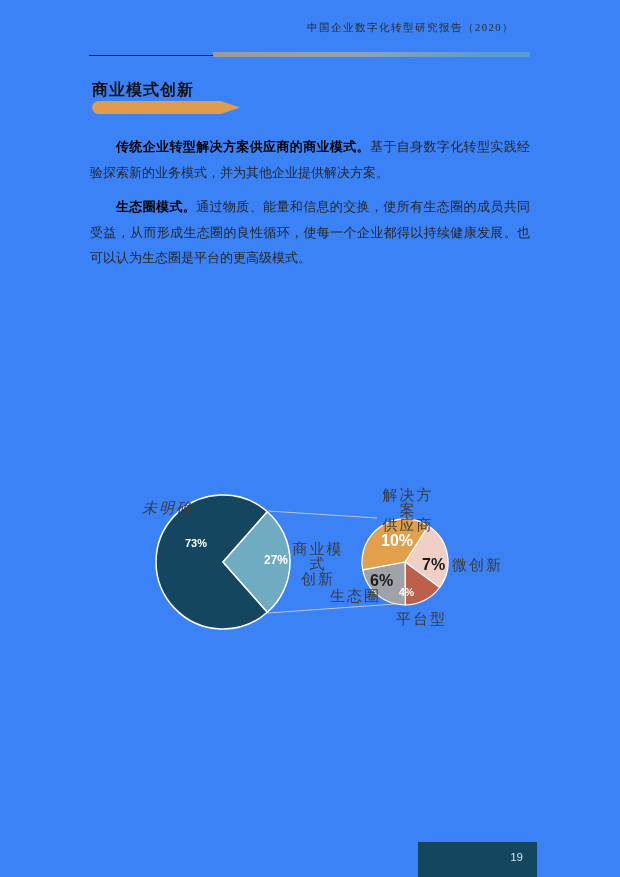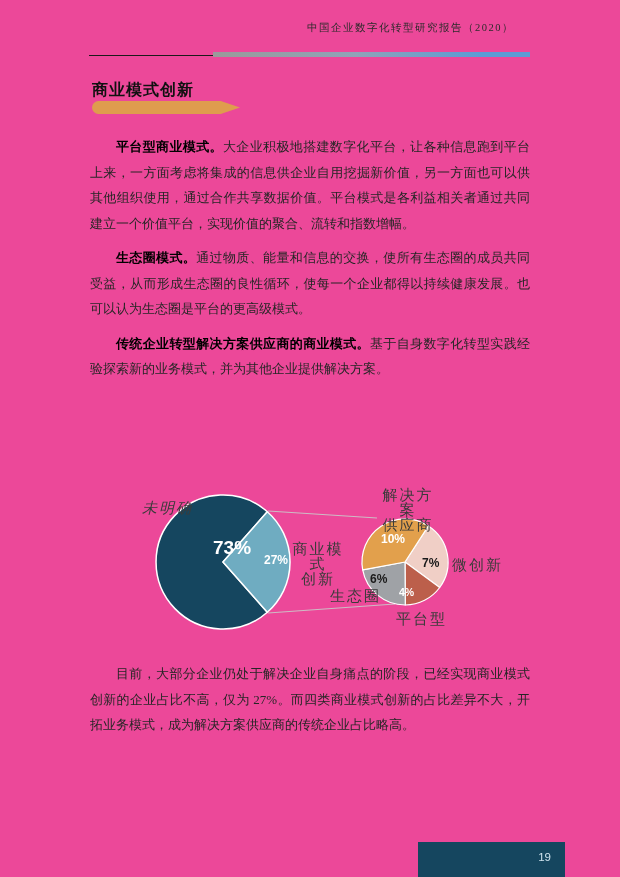--- a/index.html
+++ b/index.html
@@ -1,17 +1,17 @@
 <!DOCTYPE html>
 <html><head>
 <meta charset="utf-8">
 <style>
   html,body{margin:0;padding:0;background:#ffffff;}
   .page{
-    position:relative; width:620px; height:877px; background:#ec4899; overflow:hidden;
+    position:relative; width:620px; height:877px; background:#3b82f6; overflow:hidden;
     font-family:"Liberation Serif","DejaVu Serif",serif; color:#262626;
   }
   
   .header-title{
     position:absolute; top:21px; right:106px;
     font-size:10.5px; letter-spacing:1.5px; color:#2b2b2b;
   }
   .rule-black{position:absolute; left:89px; top:55px; width:124px; height:1px; background:#1a1a1a;}
   .rule-gradient{
     position:absolute; left:213px; top:52px; width:317px; height:5px;
@@ -44,54 +44,52 @@
   
   .chart{position:absolute; left:90px; top:480px; width:440px; height:190px;
     font-family:"Liberation Sans","DejaVu Sans",sans-serif;}
   .chart svg{position:absolute; left:0; top:0;}
   .chart-label{
     position:absolute; font-size:15px; color:#3b3b3b; letter-spacing:2px;
     white-space:pre-line; line-height:15px;
   }
   .chart-label.center{text-align:center;}
   .pct{
-    position:absolute; font-weight:bold; font-size:12px; color:#1a1a1a; letter-spacing:0;
+    position:absolute; font-weight:bold; font-size:16px; color:#1a1a1a; letter-spacing:0;
     font-family:"Liberation Sans","DejaVu Sans",sans-serif;
   }
   .pct.light{color:#ffffff;}
-  .pct.big{font-size:19px;margin-left:28px;}
+  .pct.big{font-size:11px;}
   .pct.mid{font-size:12px;}
   .pct.small{font-size:10.5px;}
   
   .footer-band{
     position:absolute; left:418px; top:842px; width:119px; height:35px;
     background:#15465F;
-    padding-left:28px;
   }
   .footer-band span{
     position:absolute; right:14px; top:9px; font-size:11.5px; color:#CFE3EE;
     font-family:"Liberation Sans","DejaVu Sans",sans-serif;
   }
 </style>
 </head>
 <body>
 
 <div class="page">
 
   <div class="header-title">中国企业数字化转型研究报告（2020）</div>
   <div class="rule-black"></div>
   <div class="rule-gradient"></div>
 
   <h1 class="section-title">商业模式创新</h1>
   <div class="title-arrow"></div>
 
   <div class="body-text">
-    <p><b class="lead">平台型商业模式。</b><span>大企业积极地搭建数字化平台，让各种信息跑到平台上来，一方面考虑将集成的信息供企业自用挖掘新价值，另一方面也可以供其他组织使用，通过合作共享数据价值。平台模式是各利益相关者通过共同建立一个价值平台，实现价值的聚合、流转和指数增幅。</span></p>
+    <p><b class="lead">传统企业转型解决方案供应商的商业模式。</b><span>基于自身数字化转型实践经验探索新的业务模式，并为其他企业提供解决方案。</span></p>
     <p><b class="lead">生态圈模式。</b><span>通过物质、能量和信息的交换，使所有生态圈的成员共同受益，从而形成生态圈的良性循环，使每一个企业都得以持续健康发展。也可以认为生态圈是平台的更高级模式。</span></p>
-    <p><b class="lead">传统企业转型解决方案供应商的商业模式。</b><span>基于自身数字化转型实践经验探索新的业务模式，并为其他企业提供解决方案。</span></p>
   </div>
 
   <div class="chart">
     <svg width="440" height="190" viewBox="0 0 440 190">
 
       <line x1="178" y1="31" x2="287" y2="38" stroke="#c9c9c9" stroke-width="0.9"></line>
       <line x1="178" y1="133" x2="305" y2="124" stroke="#c9c9c9" stroke-width="0.9"></line>
 
       <path d="M133,82 L177.3,132.3 A67,67 0 1 1 177.3,31.7 Z" stroke="#ffffff" stroke-width="1.5" stroke-linejoin="round" fill="#15465F"></path>
       <path d="M133,82 L177.3,31.7 A67,67 0 0 1 177.3,132.3 Z" stroke="#ffffff" stroke-width="1.5" stroke-linejoin="round" fill="#6FACC1"></path>
@@ -112,19 +110,18 @@
 供应商</div>
     <div class="pct light" style="left:291px; top:52px;">10%</div>
     <div class="pct" style="left:332px; top:76px;">7%</div>
     <div class="pct" style="left:280px; top:92px;">6%</div>
     <div class="pct light small" style="left:309px; top:106px;">4%</div>
     <div class="chart-label" style="left:362px; top:77px;">微创新</div>
     <div class="chart-label" style="left:240px; top:108px;text-align:right;">生态圈</div>
     <div class="chart-label" style="left:306px; top:131px;text-align:right;">平台型</div>
   </div>
 
-  <p class="conclusion">目前，大部分企业仍处于解决企业自身痛点的阶段，已经实现商业模式创新的企业占比不高，仅为 27%。而四类商业模式创新的占比差异不大，开拓业务模式，成为解决方案供应商的传统企业占比略高。</p>
 
   <div class="footer-band">
     <span>19</span>
   </div>
 
 </div>
 
 </body></html>

